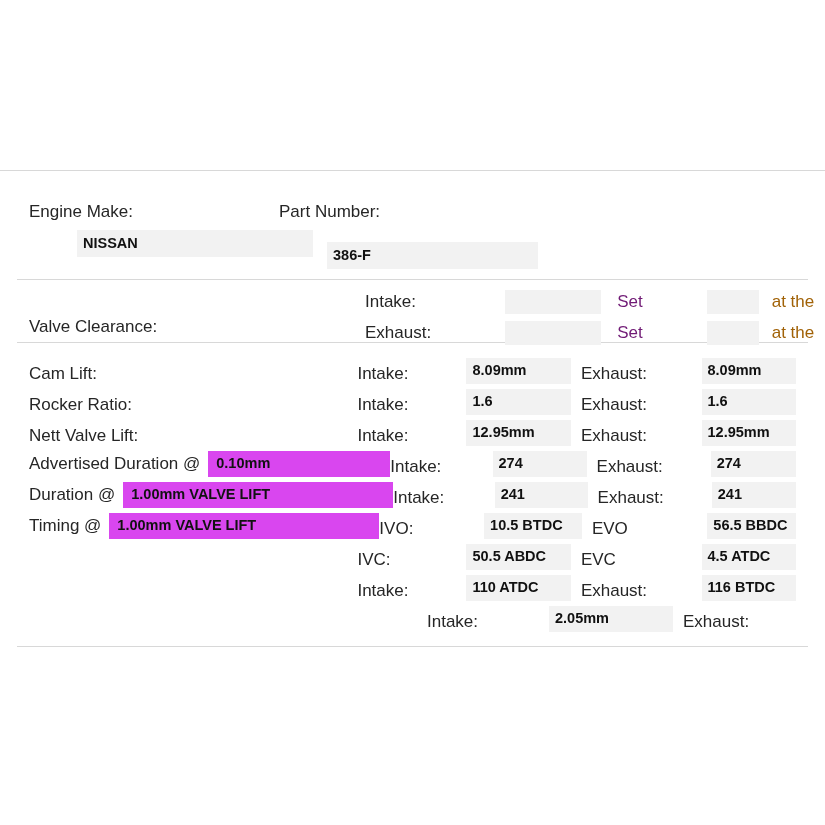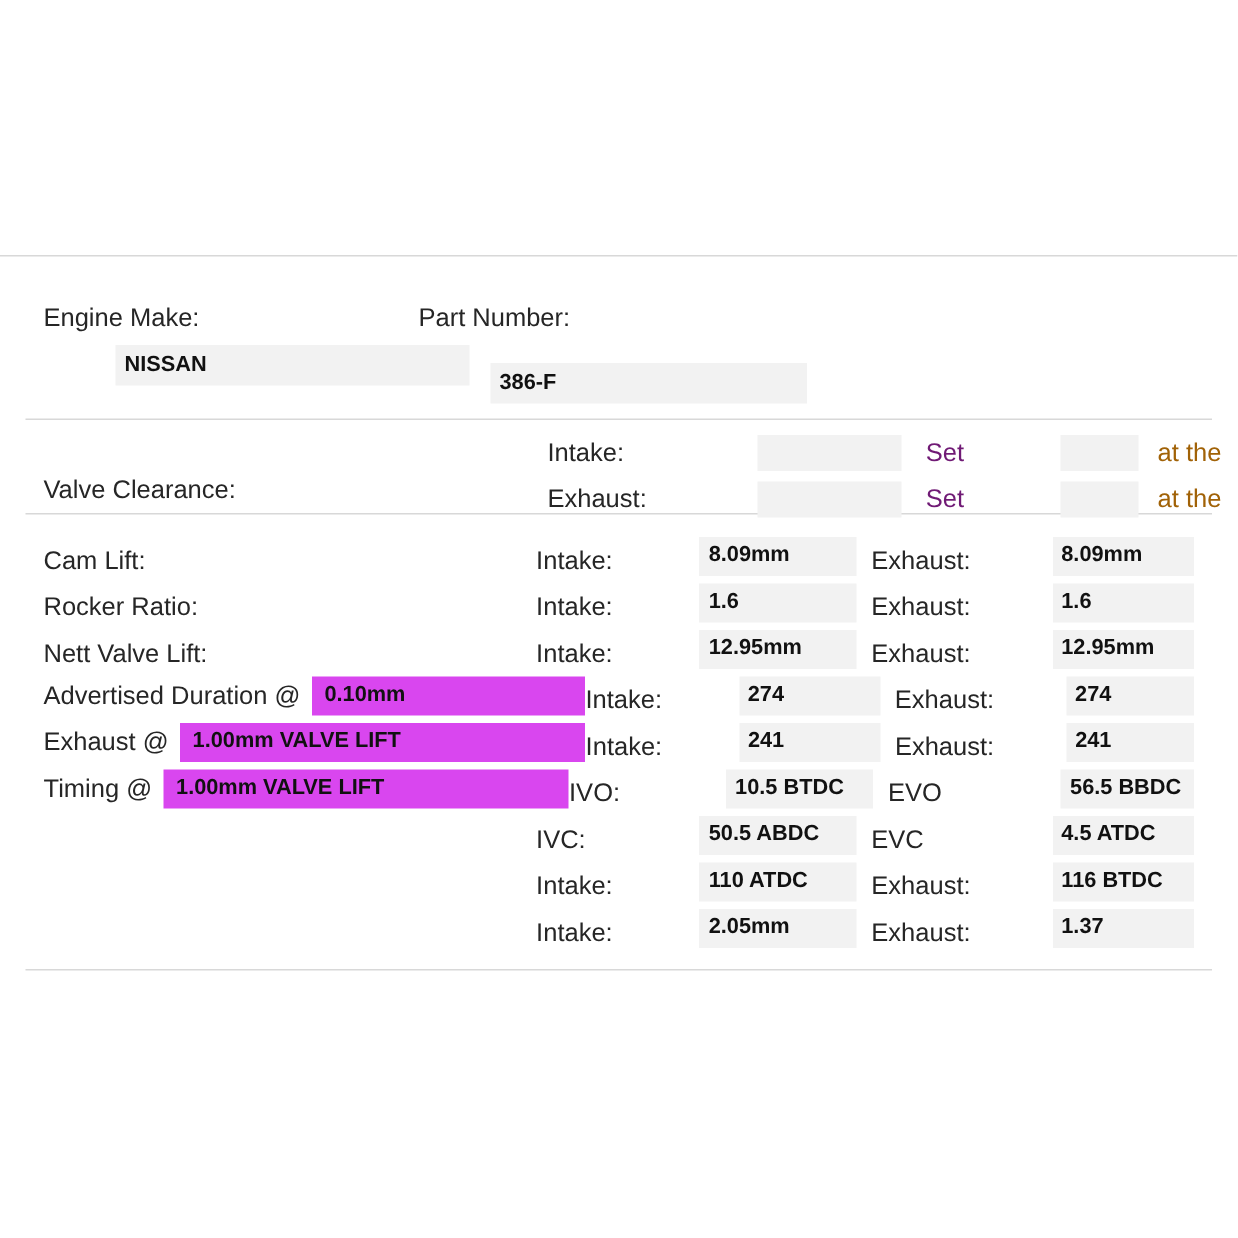--- a/index.html
+++ b/index.html
@@ -241,21 +241,21 @@
           <span class="inlineval" style="width:182px">0.10mm</span>
         </div>
         <span class="c-lbl1">Intake:</span>
         <span class="value c-val1">274</span>
         <span class="c-lbl2">Exhaust:</span>
         <span class="value c-val2">274</span>
       </div>
 
       <div class="grid-row">
         <div class="c-desc">
-          <span class="label">Exhaust @</span>
+          <span class="label">Duration @</span>
           <span class="inlineval" style="width:270px">1.00mm VALVE LIFT</span>
         </div>
         <span class="c-lbl1">Intake:</span>
         <span class="value c-val1">241</span>
         <span class="c-lbl2">Exhaust:</span>
         <span class="value c-val2">241</span>
       </div>
 
       <div class="grid-row">
         <div class="c-desc">
@@ -282,20 +282,19 @@
         <span class="value c-val1">110 ATDC</span>
         <span class="c-lbl2">Exhaust:</span>
         <span class="value c-val2">116 BTDC</span>
       </div>
 
       <div class="grid-row">
         <div class="blank-desc"></div>
         <span class="c-lbl1">Intake:</span>
         <span class="value c-val1">2.05mm</span>
         <span class="c-lbl2">Exhaust:</span>
-        <span class="value c-val2">1.37</span>
       </div>
 
     </div>
 
     <div class="rule"></div>
   </div>
 </div>
 
 </body></html>

